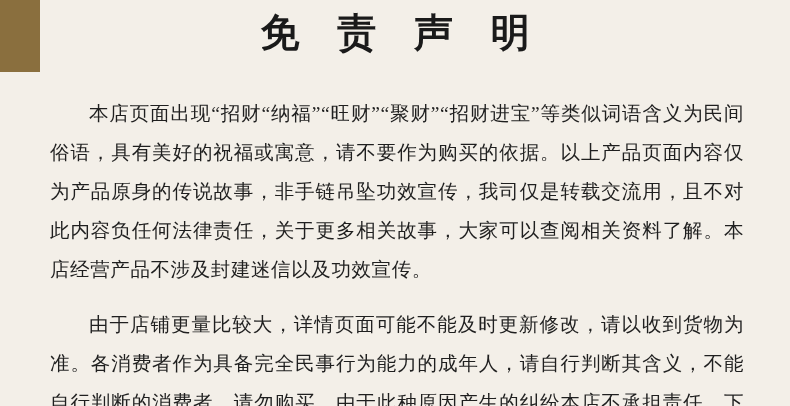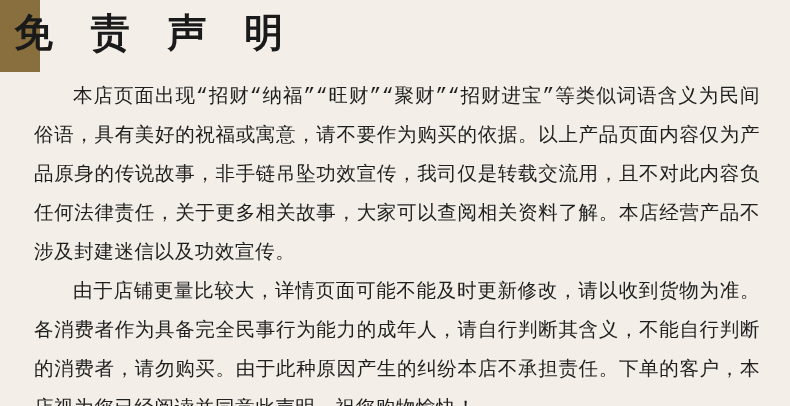--- a/index.html
+++ b/index.html
@@ -26,44 +26,43 @@
     top: 0;
     width: 40px;
     height: 72px;
     background: #8a6f3e;
   }
   .title {
     position: absolute;
     left: 0;
     top: 6px;
     width: 790px;
-    text-align: left;
+    text-align: center;
     font-size: 39px;
     font-weight: bold;
     letter-spacing: 14px;
     text-indent: 14px;
     color: #1a1a1a;
     font-family: "Liberation Serif", "DejaVu Serif", serif;
   }
   .body-text {
     position: absolute;
     left: 34px;
     right: 30px;
     top: 78px;
     font-size: 19.5px;
     line-height: 39px;
     color: #1f1f1f;
     text-align: justify;
     text-justify: inter-ideograph;
   }
   .para {
-    margin: 0;
+    margin: 16px;
     text-indent: 2em;
     letter-spacing: 0.6px;
-    font-family: Liberation Mono, monospace;
   }
 </style>
 </head>
 <body>
 
 <div class="page">
   <div class="left-bar"></div>
   <div class="title">免 责 声 明</div>
   <div class="body-text">
     <p class="para">本店页面出现“招财“纳福”“旺财”“聚财”“招财进宝”等类似词语含义为民间俗语，具有美好的祝福或寓意，请不要作为购买的依据。以上产品页面内容仅为产品原身的传说故事，非手链吊坠功效宣传，我司仅是转载交流用，且不对此内容负任何法律责任，关于更多相关故事，大家可以查阅相关资料了解。本店经营产品不涉及封建迷信以及功效宣传。</p>

